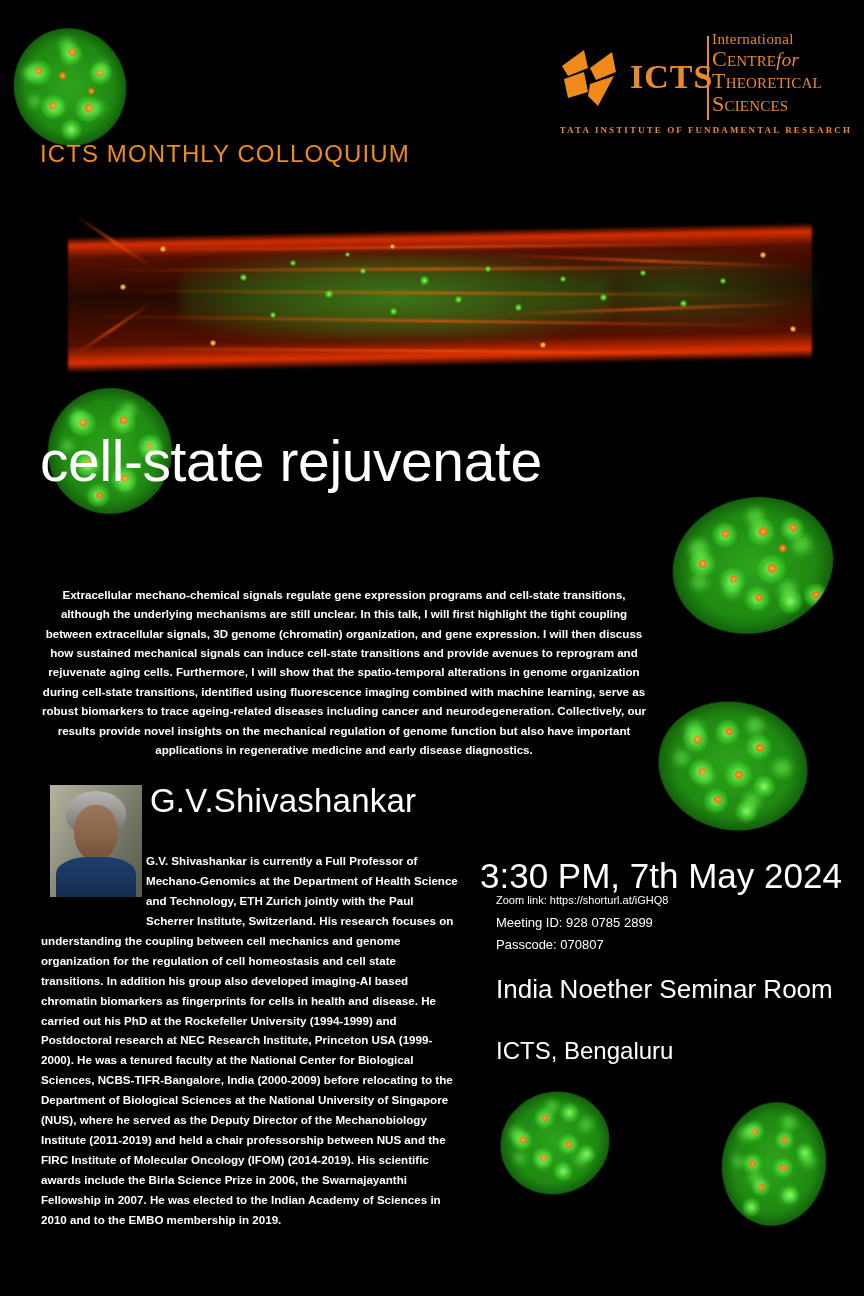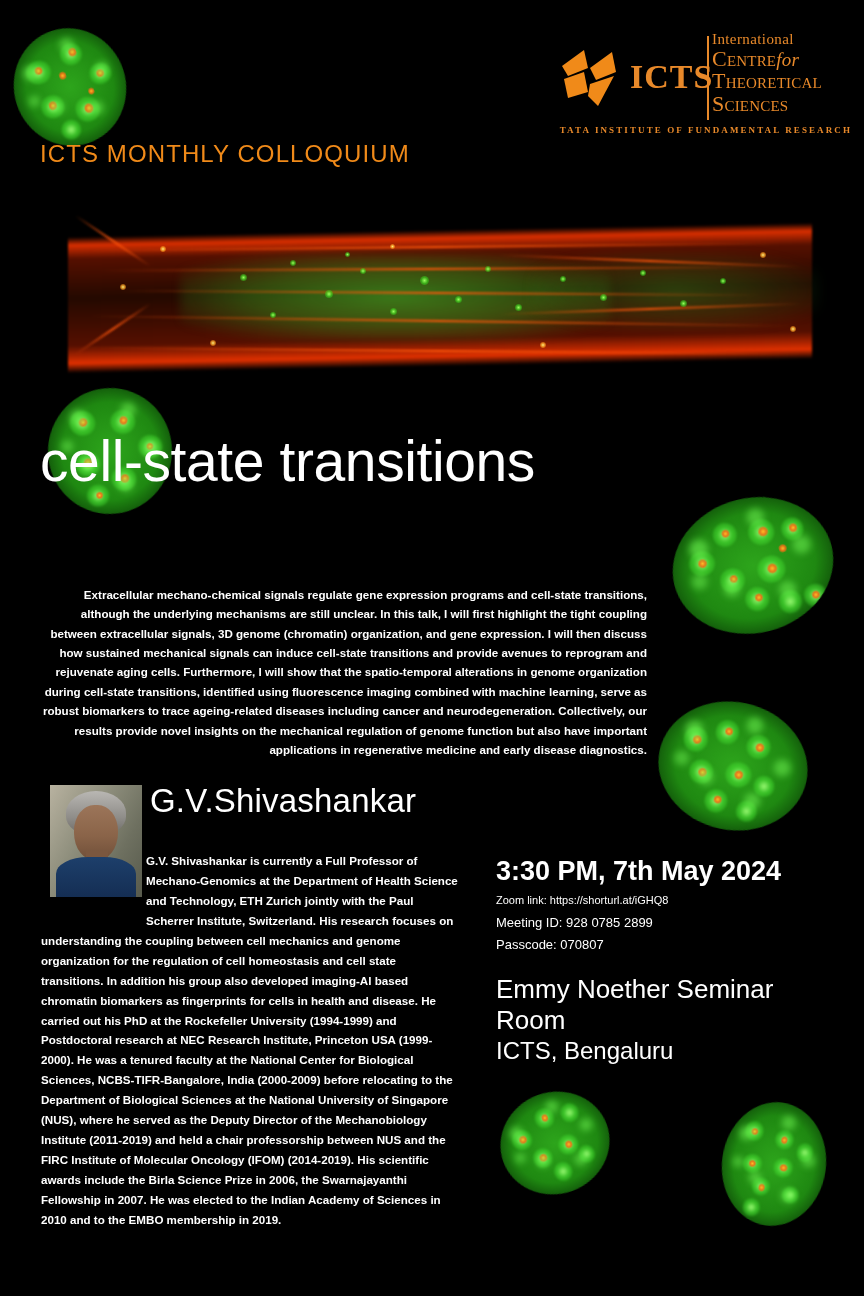--- a/index.html
+++ b/index.html
@@ -185,21 +185,21 @@
   }
 
   
   .abstract {
     position: absolute;
     left: 41px; top: 585px;
     width: 606px;
     font-size: 11.6px;
     line-height: 1.67;
     color: #ffffff;
-    text-align: right;
+    text-align: center;
     font-weight: 600;
   }
 
   
   .speaker-photo {
     position: absolute;
     left: 50px; top: 785px;
     width: 92px; height: 112px;
     background:
       radial-gradient(ellipse at 50% 30%, #8d6f59 0%, #6b5342 45%, #4a3a2f 70%, #2a2018 100%),
@@ -261,24 +261,24 @@
   }
   .bio-indent {
     float: left;
     width: 105px;
     height: 72px;
   }
 
   
   .datetime {
     position: absolute;
-    left: 496px; top: 856px;
-    color: #ffffff;
-    font-size: 27px;
-    font-weight: 700;
+    left: 480px; top: 856px;
+    color: #ffffff;
+    font-size: 35px;
+    font-weight: 400;
     white-space: nowrap;
   }
   .zoomline {
     position: absolute;
     left: 496px; top: 894px;
     color: #ffffff;
     font-size: 11px;
     font-weight: 500;
     white-space: nowrap;
   }
@@ -474,21 +474,21 @@
     <div class="micro-dot y" style="left:100px; top:30px; width:6px;  height:6px;"></div>
     <div class="micro-dot y" style="left:150px; top:124px;width:6px;  height:6px;"></div>
     <div class="micro-dot y" style="left:330px; top:28px; width:5px;  height:5px;"></div>
     <div class="micro-dot y" style="left:480px; top:126px;width:6px;  height:6px;"></div>
     <div class="micro-dot y" style="left:700px; top:36px; width:6px;  height:6px;"></div>
     <div class="micro-dot y" style="left:60px;  top:68px; width:6px;  height:6px;"></div>
     <div class="micro-dot y" style="left:730px; top:110px;width:6px;  height:6px;"></div>
   </div>
 
   <div class="title">
-    <div>cell-state transitions</div>
+    <div>cell-state rejuvenate</div>
   </div>
 
   <div class="abstract">Extracellular mechano-chemical signals regulate gene expression programs and cell-state transitions, although the underlying mechanisms are still unclear. In this talk, I will first highlight the tight coupling between extracellular signals, 3D genome (chromatin) organization, and gene expression. I will then discuss how sustained mechanical signals can induce cell-state transitions and provide avenues to reprogram and rejuvenate aging cells. Furthermore, I will show that the spatio-temporal alterations in genome organization during cell-state transitions, identified using fluorescence imaging combined with machine learning, serve as robust biomarkers to trace ageing-related diseases including cancer and neurodegeneration. Collectively, our results provide novel insights on the mechanical regulation of genome function but also have important applications in regenerative medicine and early disease diagnostics.</div>
 
   <div class="speaker-photo">
     <div class="sp-bg"></div>
     <div class="sp-hair"></div>
     <div class="sp-face"></div>
     <div class="sp-neck"></div>
     <div class="sp-body"></div>
@@ -498,16 +498,16 @@
 
   <div class="bio">
     <div class="bio-indent"></div>
     <span>G.V. Shivashankar is currently a Full Professor of Mechano-Genomics at the Department of Health Science and Technology, ETH Zurich jointly with the Paul Scherrer Institute, Switzerland. His research focuses on understanding the coupling between cell mechanics and genome organization for the regulation of cell homeostasis and cell state transitions. In addition his group also developed imaging-AI based chromatin biomarkers as fingerprints for cells in health and disease.  He carried out his PhD at the Rockefeller University  (1994-1999) and Postdoctoral research at NEC Research Institute, Princeton USA (1999-2000). He was a tenured faculty at the National Center for Biological Sciences, NCBS-TIFR-Bangalore, India (2000-2009) before relocating to the Department of Biological Sciences at the National University of Singapore (NUS), where he served as the Deputy Director of the Mechanobiology Institute (2011-2019) and held a chair professorship between NUS and the FIRC Institute of Molecular Oncology (IFOM) (2014-2019). His scientific awards include the Birla Science Prize in 2006, the Swarnajayanthi Fellowship in 2007. He was elected to the Indian Academy of Sciences in 2010 and to the EMBO membership in 2019.</span>
   </div>
 
   <div class="datetime">3:30 PM, 7th May 2024</div>
   <div class="zoomline">Zoom link: https://shorturl.at/iGHQ8</div>
   <div class="meetingid">Meeting ID: 928 0785 2899</div>
   <div class="passcode">Passcode: 070807</div>
-  <div class="venue">Emmy Noether Seminar Room</div>
+  <div class="venue">India Noether Seminar Room</div>
   <div class="venue2">ICTS, Bengaluru</div>
 
 </div>
 
 </body></html>

